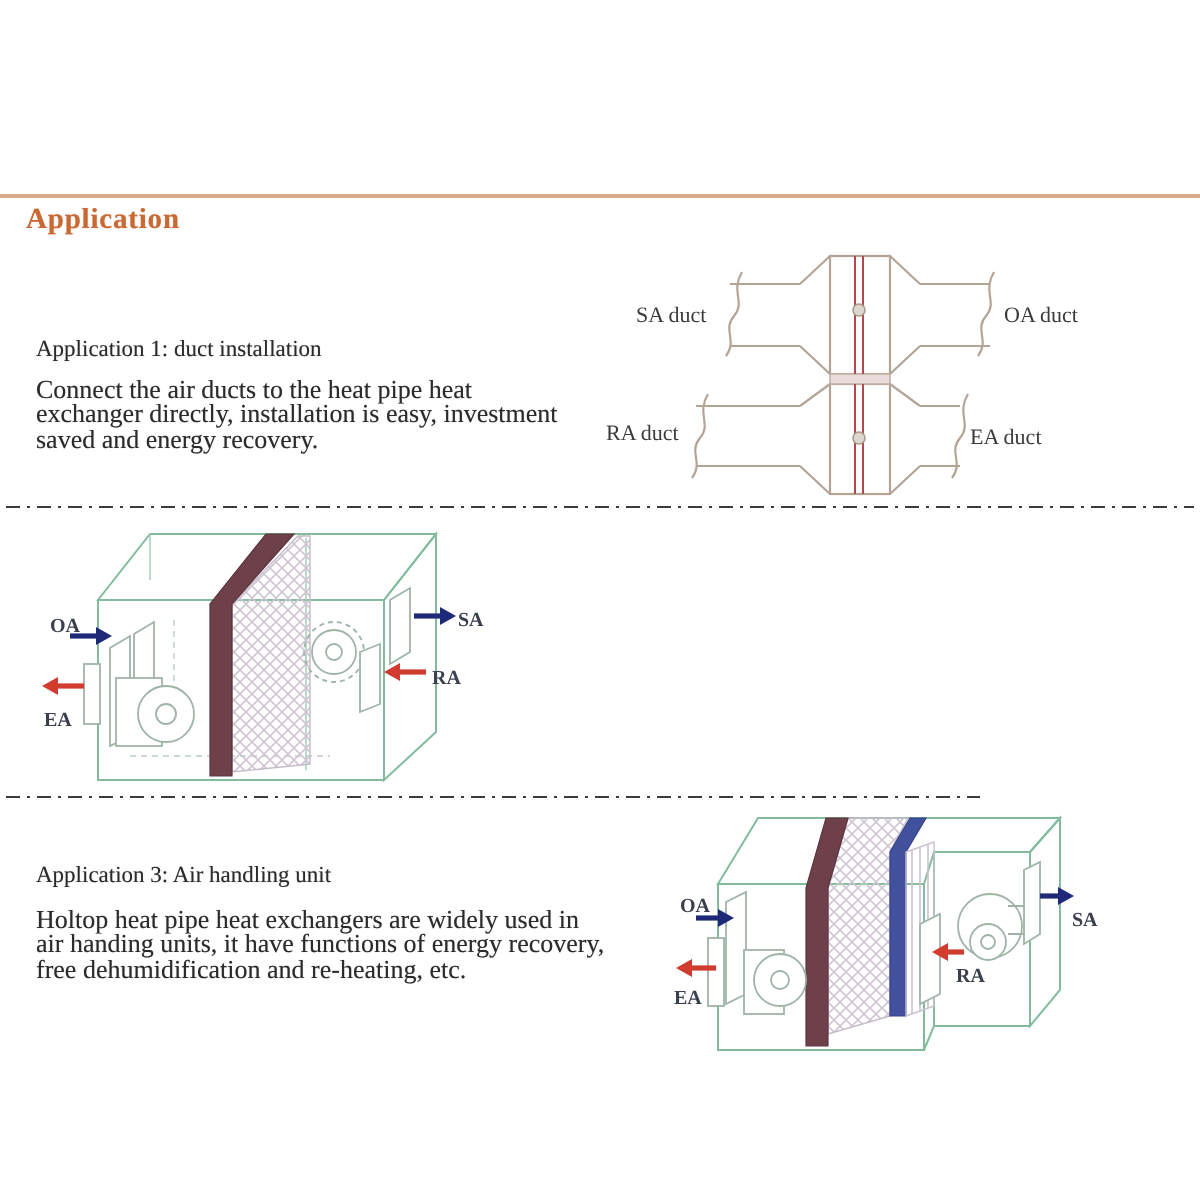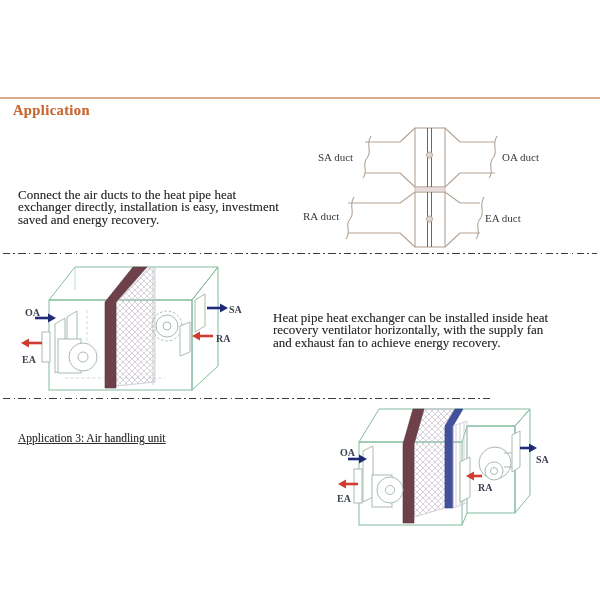--- a/index.html
+++ b/index.html
@@ -8,21 +8,21 @@
   .top-rule{position:absolute;left:0;top:77px;width:600px;height:2px;background:#cf9e79;opacity:.85;}
   .page-title{position:absolute;left:13px;top:82px;font-size:14.5px;font-weight:bold;
               letter-spacing:.4px;color:#c96a35;text-shadow:0 0 .5px rgba(201,106,53,.55);}
   .sec-heading{position:absolute;font-size:11.5px;color:#2b2b2b;text-shadow:0 0 .5px rgba(40,40,40,.4);}
   .sec-body{position:absolute;font-size:13px;line-height:12.3px;color:#2b2b2b;
             text-shadow:0 0 .5px rgba(40,40,40,.4);}
   .h1{left:18px;top:149px;}
   .b1{left:18px;top:169px;width:270px;}
   .h2{left:273px;top:271px;}
   .b2{left:273px;top:292px;width:286px;}
-  .h3{left:18px;top:412px;text-decoration:underline;}
+  .h3{left:18px;top:412px;}
   .b3{left:18px;top:434px;width:286px;}
   .divider{position:absolute;height:1.4px;
      background:repeating-linear-gradient(90deg,#3c3c3c 0 7px,transparent 7px 10.5px,
                 #3c3c3c 10.5px 12px,transparent 12px 15.5px);}
   .div1{left:3px;top:233px;width:594px;}
   .div2{left:3px;top:378px;width:487px;}
   svg{position:absolute;overflow:visible;filter:blur(.2px);}
   .svg-duct{left:295px;top:100px;}
   .svg-hrv{left:15px;top:240px;}
   .svg-ahu{left:330px;top:385px;}
@@ -31,25 +31,26 @@
   .plabel{font-size:10px;font-weight:bold;fill:#3a4050;}
 </style>
 </head>
 <body>
 
 <div class="page">
 
   <div class="top-rule"></div>
   <div class="page-title">Application</div>
 
+  <div class="sec-heading h1">Application 1: duct installation</div>
   <div class="sec-body b1">Connect the air ducts to the heat pipe heat exchanger directly, installation is easy, investment saved and energy recovery.</div>
 
-  <div class="sec-body b2">Heat pipe heat exchanger can be installed inside heat recovery ventilator horizontally, with the supply fan and exhaust fan to achieve energy recovery.</div>
 
   <div class="sec-heading h3">Application 3: Air handling unit</div>
+  <div class="sec-body b3">Holtop heat pipe heat exchangers are widely used in air handing units, it have functions of energy recovery, free dehumidification and re-heating, etc.</div>
 
   <div class="divider div1"></div>
   <div class="divider div2"></div>
 
   <svg class="svg-duct" width="305" height="135" viewBox="0 0 305 135">
     <g stroke="#b3a496" stroke-width="1.1" fill="none">
 
       <rect x="120" y="8" width="30" height="59"></rect>
       <path d="M105,22 L120,8 M105,53 L120,67"></path>
       <path d="M70,22 H105 M70,53 H105"></path>

